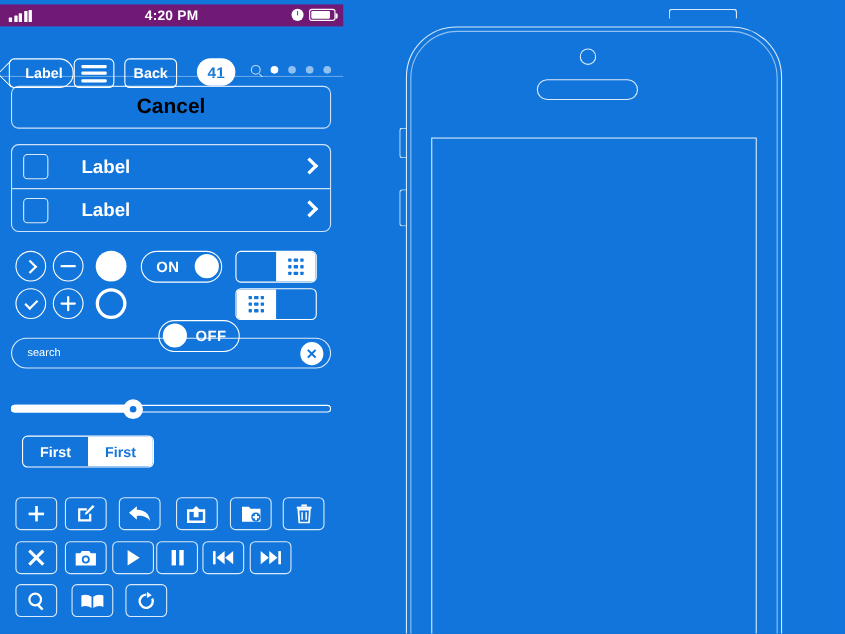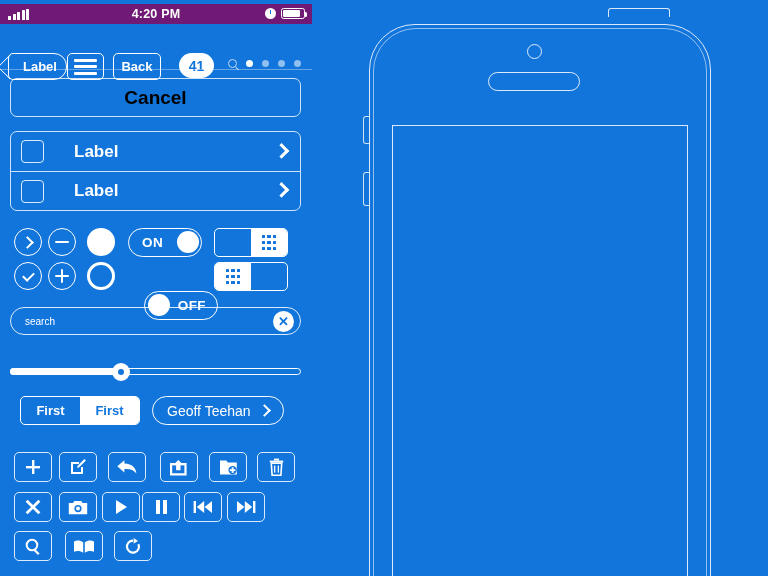--- a/index.html
+++ b/index.html
@@ -287,24 +287,20 @@
     <div class="slider">
       <div class="sl-track"></div>
       <div class="sl-fill" id="sl-fill" style="width: 110.58px;"></div>
       <div class="sl-knob" id="sl-knob" style="left: 101.58px;"></div>
     </div>
 
     <div class="seg-big">
       <div class="sgi">First</div>
       <div class="sgi sel">First</div>
     </div>
-    <div class="pill-person">
-      <span>Geoff Teehan</span>
-      <span class="pchev"></span>
-    </div>
 
     <div class="tbtn" style="left:14px;top:452px;">
       <svg width="16" height="16" viewBox="0 0 16 16">
         <rect x="7" y="1" width="2.4" height="14" fill="#fff"></rect>
           <rect x="1" y="7" width="14" height="2.4" fill="#fff"></rect>
       </svg>
     </div>
     <div class="tbtn" style="left:59px;top:452px;">
       <svg width="18" height="18" viewBox="0 0 18 18">
         <path d="M2 4 H10 V6 H4 V14 H12 V9 H14 V16 H2 Z" fill="#fff"></path>

